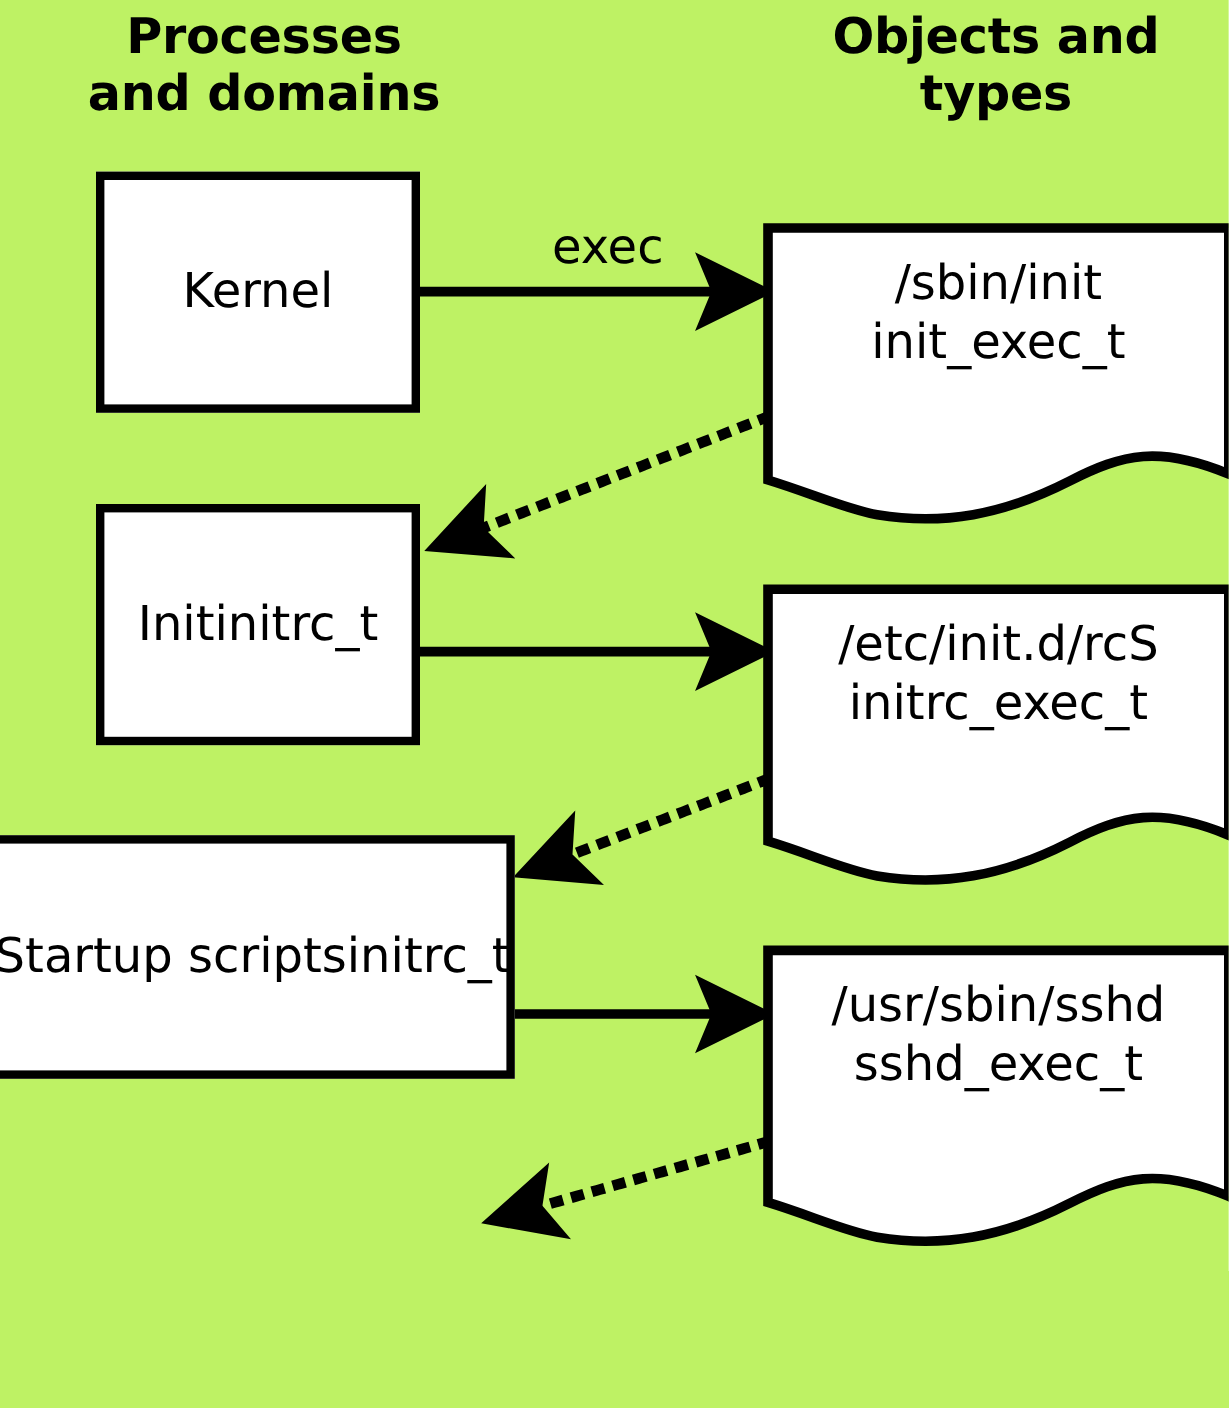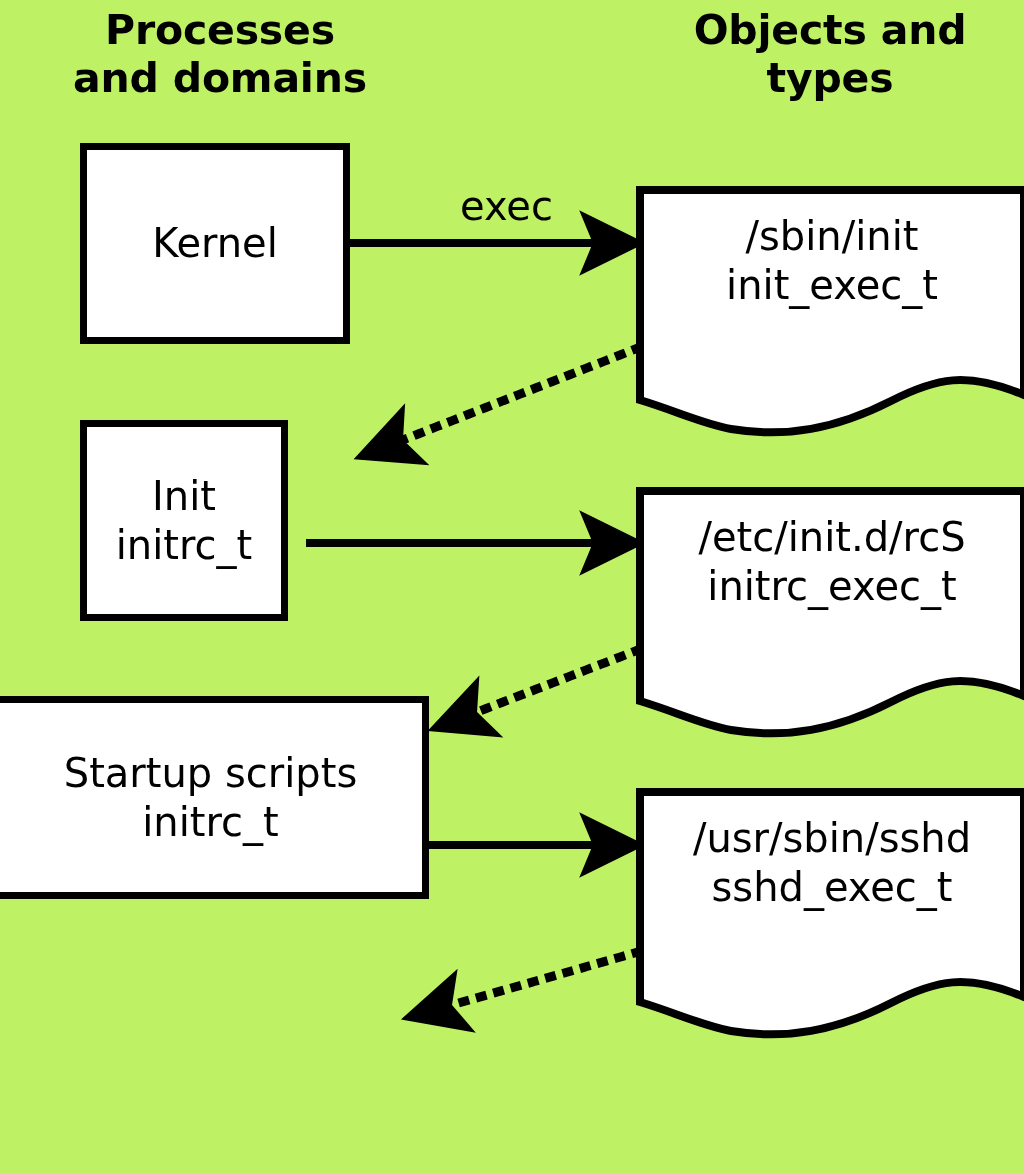--- a/index.html
+++ b/index.html
@@ -30,21 +30,21 @@
   }
   #header-processes { left: 30px;  top: 6px;  width: 380px; }
   #header-objects   { left: 630px; top: 6px;  width: 400px; }
 
   .proc-box {
     position: absolute;
     box-sizing: border-box;
     border: 7px solid #000000;
     background: #ffffff;
     display: flex;
-    flex-direction: column;
+    flex-direction: row;
     align-items: center;
     justify-content: center;
     color: #000000;
   }
   .proc-box .line {
     font-size: 40px;
     line-height: 1.22;
     text-align: center;
     white-space: nowrap;
   }
@@ -124,21 +124,21 @@
       <line x1="638" y1="952" x2="420" y2="1014" stroke="#000000" stroke-width="9" stroke-dasharray="2 16" stroke-linecap="square" marker-end="url(#dotted-head)"></line>
     </g>
   </svg>
 
   <div class="edge-label" style="left:444px; top:183px;margin-left:16px;">exec</div>
 
   <div class="proc-box" style="left:80px; top:143px; width:270px; height:201px;">
     <div class="line">Kernel</div>
   </div>
 
-  <div class="proc-box" style="left:80px; top:420px; width:208px; height:201px;">
+  <div class="proc-box" style="left:80px; top:420px; width:270px; height:201px;">
     <div class="line">Init</div>
     <div class="line">initrc_t</div>
   </div>
 
   <div class="proc-box" style="left:-8px; top:696px; width:437px; height:203px;">
     <div class="line">Startup scripts</div>
     <div class="line">initrc_t</div>
   </div>
 
 

